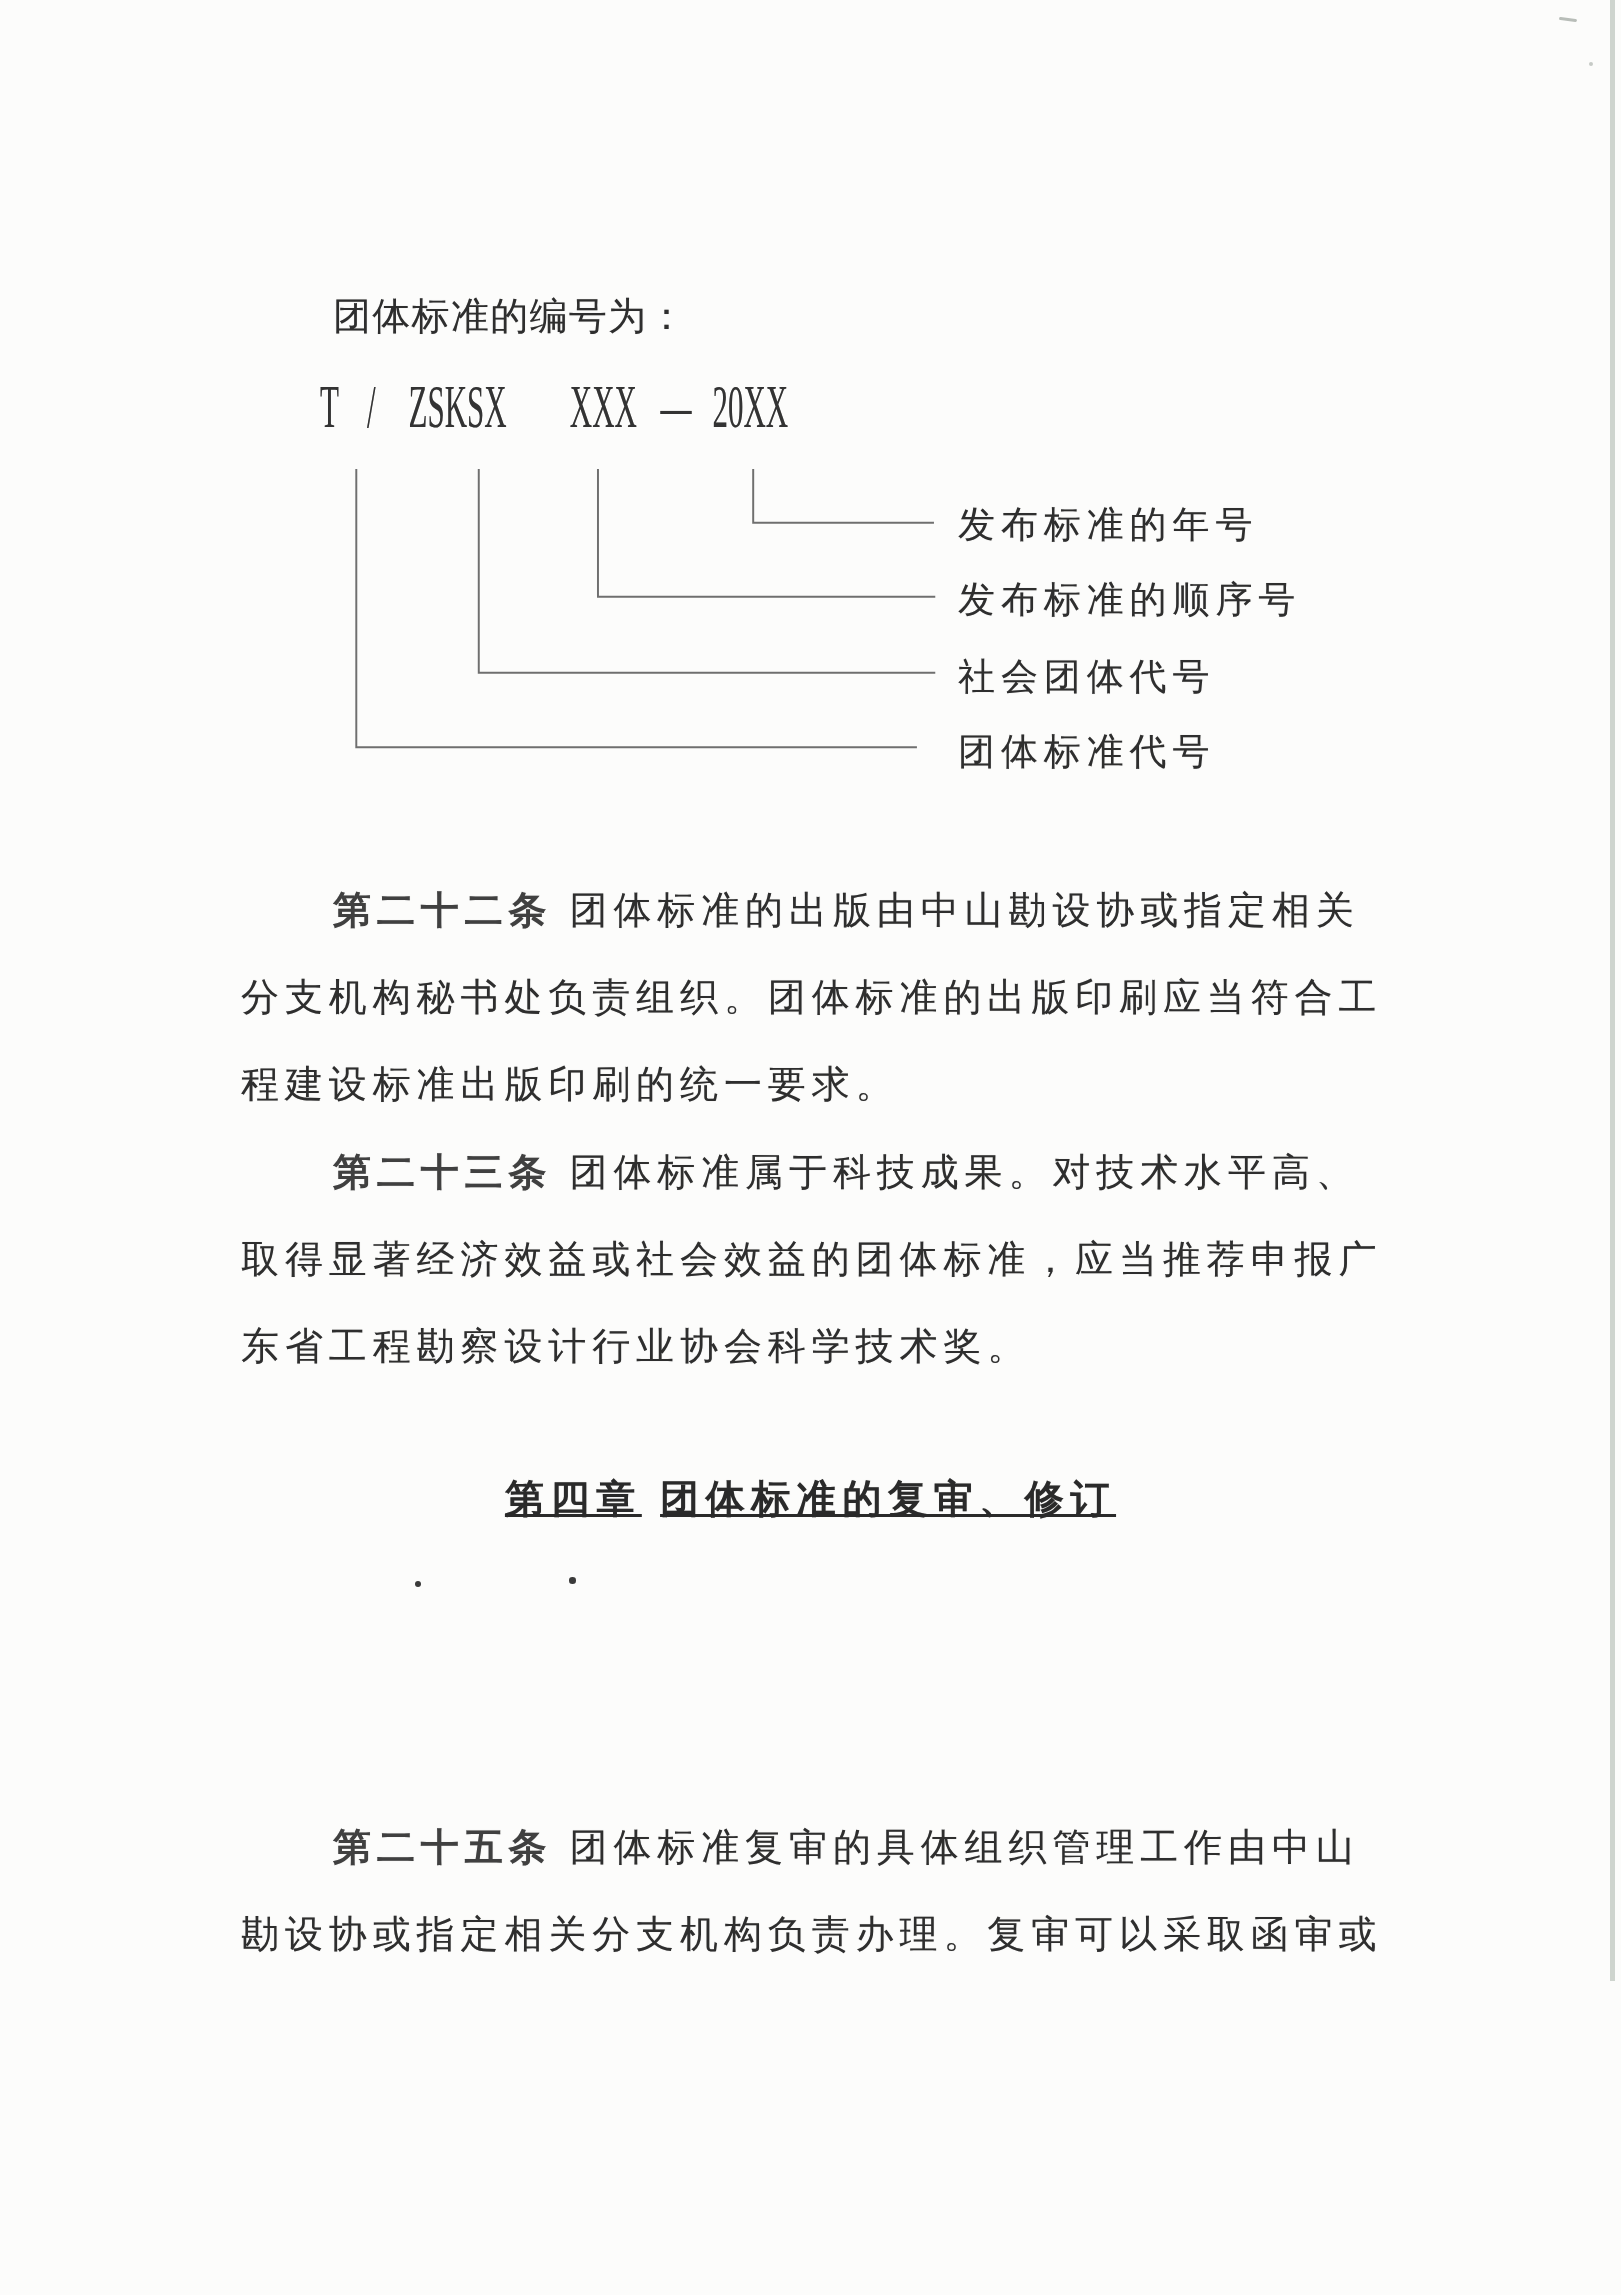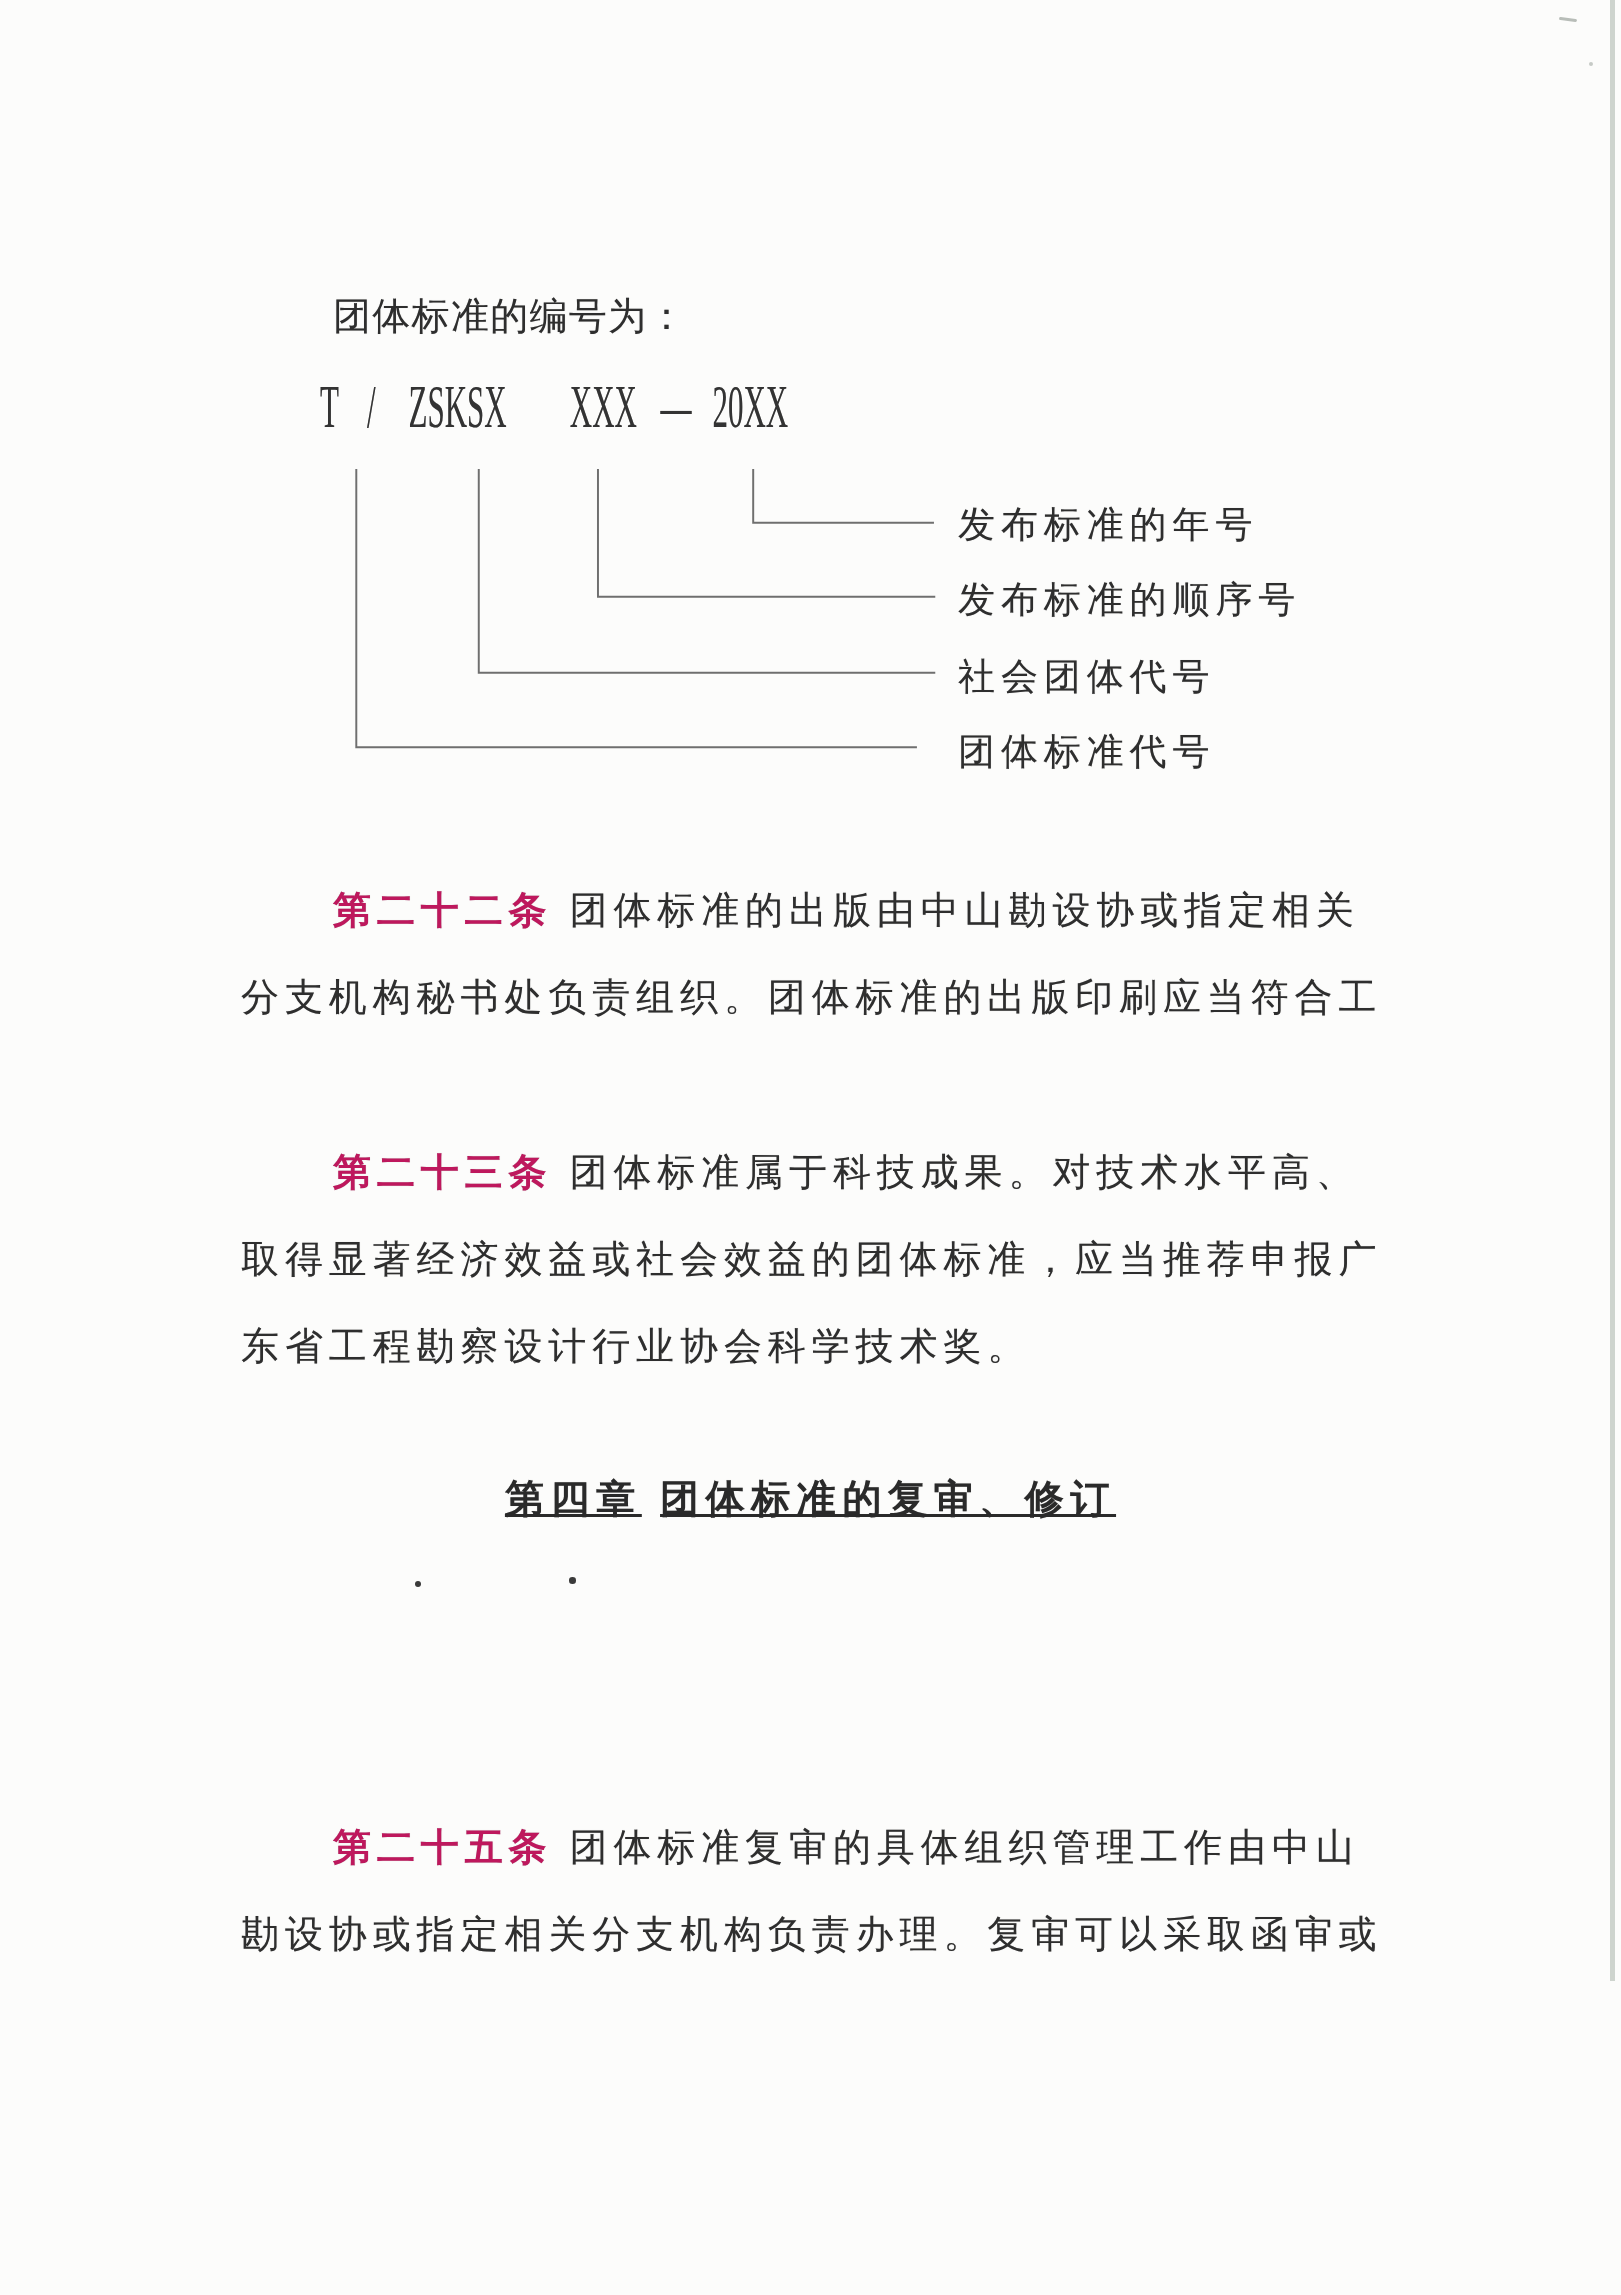--- a/index.html
+++ b/index.html
@@ -86,21 +86,21 @@
     font-size: 38px;
     letter-spacing: 5.9px;
     white-space: nowrap;
   }
   .pline.indent { padding-left: 92px; }
   .artnum {
     font-family: "Liberation Sans", "DejaVu Sans", sans-serif;
     font-weight: 700;
     letter-spacing: 5.9px;
     margin-right: 17px;
-    color: #be185d;
+    color: #404040;
   }
 
   
   .chapter {
     position: absolute;
     left: 0;
     top: 1466px;
     width: 1621px;
     text-align: center;
     font-family: "Liberation Sans", "DejaVu Sans", sans-serif;
@@ -180,20 +180,21 @@
   </svg>
 
   <div class="dg-label dg-l1">发布标准的年号</div>
   <div class="dg-label dg-l2">发布标准的顺序号</div>
   <div class="dg-label dg-l3">社会团体代号</div>
   <div class="dg-label dg-l4">团体标准代号</div>
 
   <div class="para p22">
     <div class="pline indent"><span class="artnum">第二十二条</span><span>团体标准的出版由中山勘设协或指定相关</span></div>
     <div class="pline">分支机构秘书处负责组织。团体标准的出版印刷应当符合工</div>
+    <div class="pline">程建设标准出版印刷的统一要求。</div>
   </div>
 
   <div class="para p23">
     <div class="pline indent"><span class="artnum">第二十三条</span><span>团体标准属于科技成果。对技术水平高、</span></div>
     <div class="pline">取得显著经济效益或社会效益的团体标准，应当推荐申报广</div>
     <div class="pline">东省工程勘察设计行业协会科学技术奖。</div>
   </div>
 
   <div class="chapter">
     <span class="chnum">第四章</span><span>团体标准的复审、修订</span>

